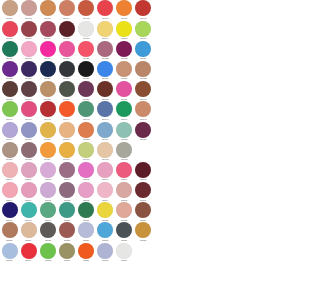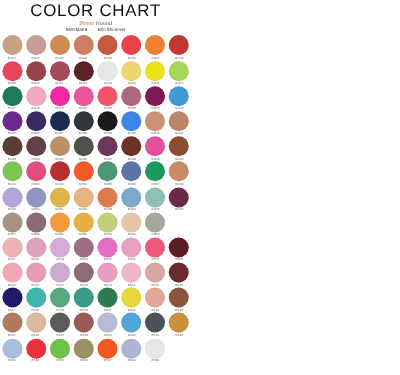--- a/index.html
+++ b/index.html
@@ -87,32 +87,20 @@
     white-space:nowrap;
     transform:scale(0.92);
   }
   .cell.empty .code{visibility:hidden;}
 </style>
 </head>
 <body>
 
 <div id="chart">
 
-  <div class="header">
-    <div class="title">COLOR CHART</div>
-    <div class="sub1">
-      <span class="size">26mm</span>
-      <span class="shape">Round</span>
-    </div>
-    <div class="sub2">
-      <span>BM=Matte</span>
-      <span class="sep"></span>
-      <span>BS=Shimmer</span>
-    </div>
-  </div>
 
   <div class="grid" id="grid">
       <div class="row">
         <div class="cell">
           <div class="swatch" style="background: rgb(200, 161, 132);"></div>
           <div class="code">BM01</div>
         </div>
         <div class="cell">
           <div class="swatch" style="background: rgb(201, 157, 150);"></div>
           <div class="code">BM02</div>

